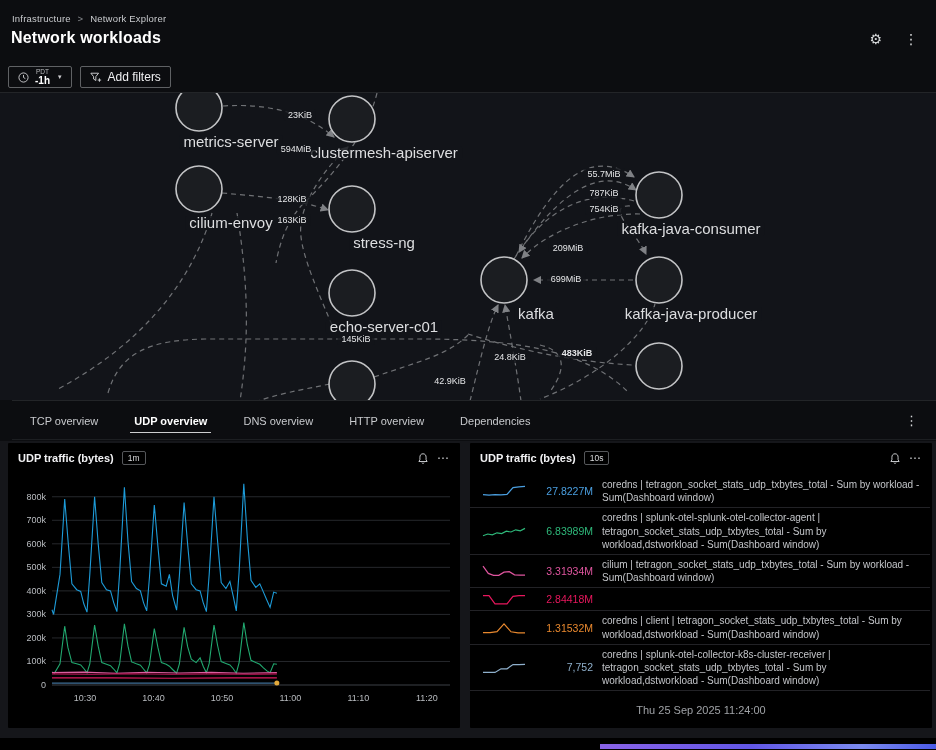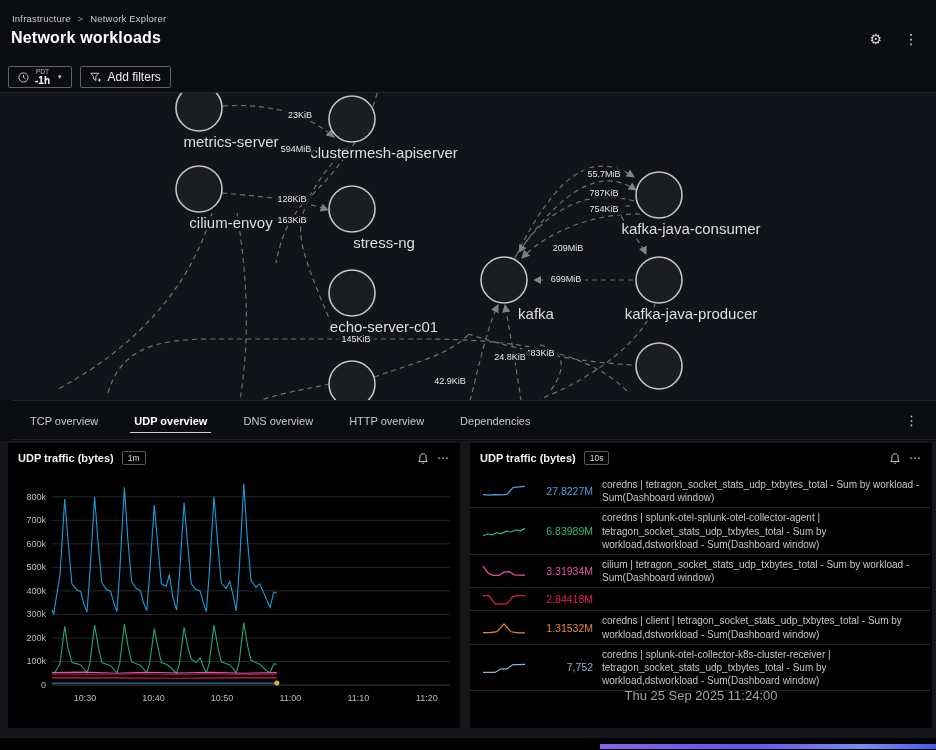--- a/index.html
+++ b/index.html
@@ -52,21 +52,21 @@
   .panel-hdr .spacer { flex:1; }
   .panel-hdr .ic { color:#cfd1d4; cursor:pointer; display:flex; align-items:center; }
   .panel-hdr .dots { font-size:12px; letter-spacing:1px; color:#cfd1d4; }
 
   
   .rows { position:absolute; top:32px; left:0; right:2px; }
   .legend-row { display:flex; align-items:center; gap:9px; padding:3px 10px 3px 12px; border-bottom:1px solid #222226; cursor:pointer; }
   .legend-row .spark { flex:0 0 44px; }
   .legend-row .val { flex:0 0 58px; text-align:right; font-size:10.5px; }
   .legend-row .desc { flex:1; font-size:10px; line-height:1.32; color:#c3c5c9; }
-  .panel-footer { position:absolute; left:0; right:0; bottom:25px; text-align:center; font-size:13px; color:#9fa2a6; }
+  .panel-footer { position:absolute; left:0; right:0; bottom:12px; text-align:center; font-size:11px; color:#9fa2a6; }
 
   
   .bottom-strip { position:absolute; top:738px; left:0; width:936px; height:12px; background:#000; }
   .loading-bar { position:absolute; left:600px; top:6px; width:336px; height:5px;
     background:linear-gradient(90deg,#8a63e8 0%,#6257e7 45%,#7b8bf0 78%,#4b5ae8 100%); }
 
   .chart-svg text { font-family:"Liberation Sans", sans-serif; }
 </style>
 </head>
 <body>
@@ -161,21 +161,21 @@
         <div class="edge-label" style="left: 300px; top: 22px;">23KiB</div>
         <div class="edge-label" style="left: 296px; top: 56px;">594MiB</div>
         <div class="edge-label" style="left: 292px; top: 106px;">128KiB</div>
         <div class="edge-label" style="left: 292px; top: 127px;">163KiB</div>
         <div class="edge-label" style="left: 604px; top: 81px;">55.7MiB</div>
         <div class="edge-label" style="left: 604px; top: 100px;">787KiB</div>
         <div class="edge-label" style="left: 568px; top: 111px; margin-top: 44px;">209MiB</div>
         <div class="edge-label" style="left: 604px; top: 116px;">754KiB</div>
         <div class="edge-label" style="left: 566px; top: 186px;">699MiB</div>
         <div class="edge-label" style="left: 356px; top: 246px;">145KiB</div>
-        <div class="edge-label" style="left: 540px; top: 260px;">483KiB</div>
+        <div class="edge-label" style="left: 577px; top: 260px; font-weight: bold;">483KiB</div>
         <div class="edge-label" style="left: 510px; top: 264px;">24.8KiB</div>
         <div class="edge-label" style="left: 450px; top: 288px;">42.9KiB</div>
       </div>
   </div>
 
   <div class="tab-bar">
     <div id="tab-list" style="display:flex;">
         <div class="tab">TCP overview</div>
         <div class="tab active">UDP overview</div>
         <div class="tab">DNS overview</div>

